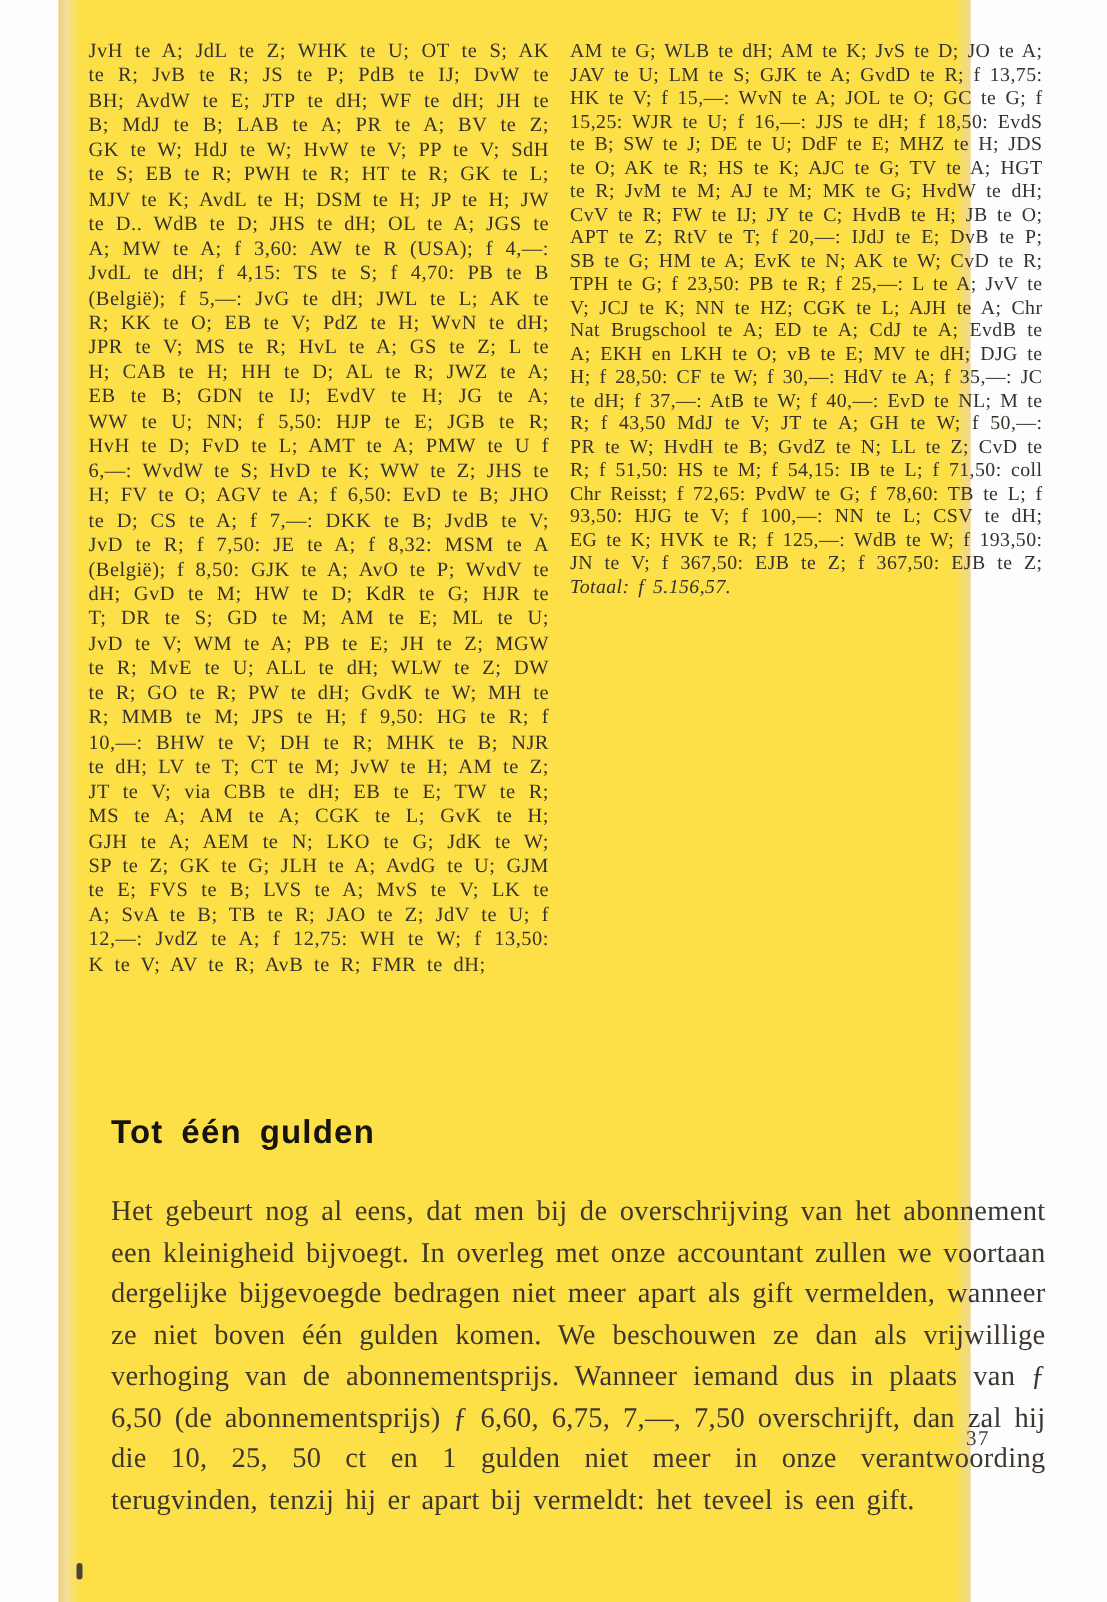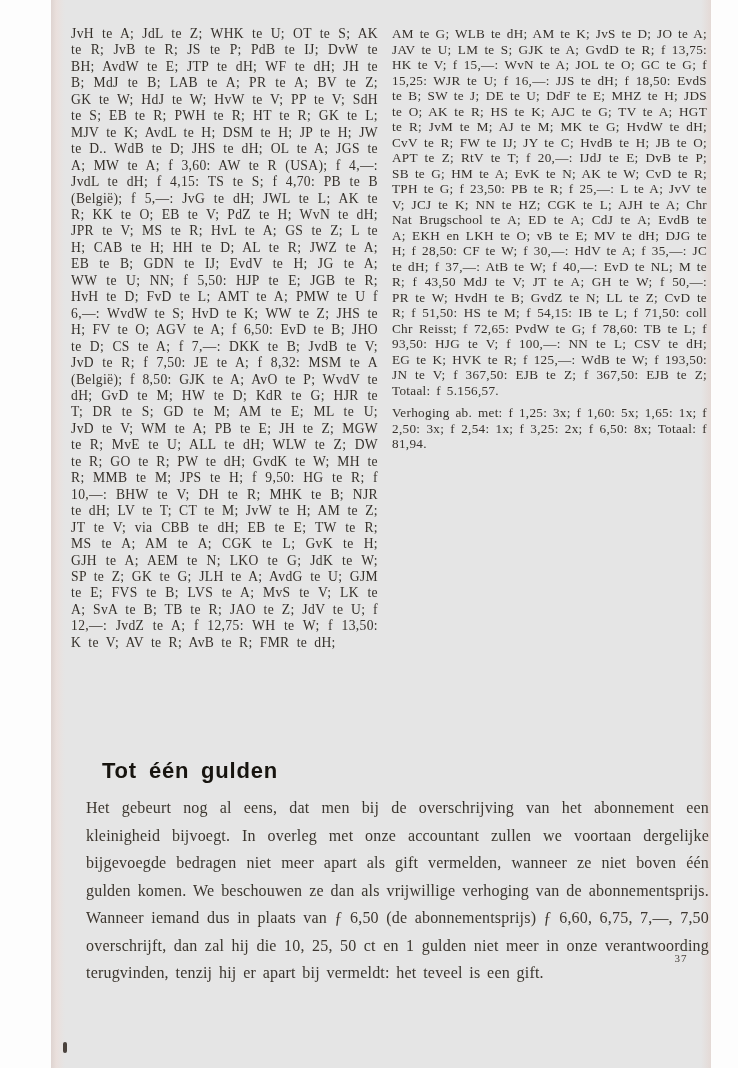--- a/index.html
+++ b/index.html
@@ -2,22 +2,22 @@
 <html><head>
 <meta charset="utf-8">
 <style>
   html,body{margin:0;padding:0;}
   body{
     width:738px;height:1068px;position:relative;overflow:hidden;
     background:#fdfdfd;
     font-family:"Liberation Serif", serif;
   }
   .scan-page{
-    position:absolute;left:51px;top:0;width:660px;height:1068px;
-    background:#e5e5e5;
+    position:absolute;left:39px;top:0;width:608px;height:1068px;
+    background:#fde047;
   }
   .edge-left{
     position:absolute;left:0;top:0;width:14px;height:100%;
     background:linear-gradient(to right, #d9c6c0, #eedcd6 40%, rgba(248,234,228,0) 100%);
     opacity:.55;
   }
   .edge-right{
     position:absolute;right:0;top:0;width:10px;height:100%;
     background:linear-gradient(to left, #e3d2cc, rgba(248,234,228,0));
     opacity:.6;
@@ -36,53 +36,52 @@
     width:307px;margin-right:14px;
     font-size:13.6px;line-height:16.45px;
     word-spacing:3.4px;letter-spacing:0.35px;
   }
   .col-right{
     width:315px;
     font-size:13.2px;line-height:15.5px;
     word-spacing:2.2px;letter-spacing:0.3px;
   }
   .col-right p.spaced{margin-top:7px;}
-  .it{}
+  .it{font-style:italic;}
   .article-title{
-    position:absolute;left:35px;top:742px;margin:16px;
+    position:absolute;left:35px;top:742px;margin:0;
     font-family:"Liberation Sans", sans-serif;
     font-weight:700;font-size:22px;letter-spacing:0.8px;word-spacing:5px;
     color:#17140f;
   }
   .article-body{
     position:absolute;left:35px;top:794px;width:623px;margin:0;
-    font-size:16px;line-height:27.5px;
+    font-size:19px;line-height:27.5px;
     text-align:justify;word-spacing:2.5px;letter-spacing:0.2px;
     color:#3c362e;
   }
   .page-number{
     position:absolute;left:605px;top:952px;width:50px;
-    text-align:center;font-size:11px;color:#46403a;letter-spacing:1px;
+    text-align:left;font-size:14px;color:#46403a;letter-spacing:1px;
   }
 </style>
 </head>
 <body>
 
 <div class="scan-page">
   <div class="edge-left"></div>
   <div class="edge-right"></div>
   <div class="ink-speck"></div>
 
   <div class="columns">
     <div class="col-left" id="col-left">
         <p><span>JvH te A; JdL te Z; WHK te U; OT te S; AK te R; JvB te R; JS te P; PdB te IJ; DvW te BH; AvdW te E; JTP te dH; WF te dH; JH te B; MdJ te B; LAB te A; PR te A; BV te Z; GK te W; HdJ te W; HvW te V; PP te V; SdH te S; EB te R; PWH te R; HT te R; GK te L; MJV te K; AvdL te H; DSM te H; JP te H; JW te D.. WdB te D; JHS te dH; OL te A; JGS te A; MW te A; f 3,60: AW te R (USA); f 4,—: JvdL te dH; f 4,15: TS te S; f 4,70: PB te B (België); f 5,—: JvG te dH; JWL te L; AK te R; KK te O; EB te V; PdZ te H; WvN te dH; JPR te V; MS te R; HvL te A; GS te Z; L te H; CAB te H; HH te D; AL te R; JWZ te A; EB te B; GDN te IJ; EvdV te H; JG te A; WW te U; NN; f 5,50: HJP te E; JGB te R; HvH te D; FvD te L; AMT te A; PMW te U f 6,—: WvdW te S; HvD te K; WW te Z; JHS te H; FV te O; AGV te A; f 6,50: EvD te B; JHO te D; CS te A; f 7,—: DKK te B; JvdB te V; JvD te R; f 7,50: JE te A; f 8,32: MSM te A (België); f 8,50: GJK te A; AvO te P; WvdV te dH; GvD te M; HW te D; KdR te G; HJR te T; DR te S; GD te M; AM te E; ML te U; JvD te V; WM te A; PB te E; JH te Z; MGW te R; MvE te U; ALL te dH; WLW te Z; DW te R; GO te R; PW te dH; GvdK te W; MH te R; MMB te M; JPS te H; f 9,50: HG te R; f 10,—: BHW te V; DH te R; MHK te B; NJR te dH; LV te T; CT te M; JvW te H; AM te Z; JT te V; via CBB te dH; EB te E; TW te R; MS te A; AM te A; CGK te L; GvK te H; GJH te A; AEM te N; LKO te G; JdK te W; SP te Z; GK te G; JLH te A; AvdG te U; GJM te E; FVS te B; LVS te A; MvS te V; LK te A; SvA te B; TB te R; JAO te Z; JdV te U; f 12,—: JvdZ te A; f 12,75: WH te W; f 13,50: K te V; AV te R; AvB te R; FMR te dH;</span></p>
       </div>
     <div class="col-right" id="col-right">
         <p><span>AM te G; WLB te dH; AM te K; JvS te D; JO te A; JAV te U; LM te S; GJK te A; GvdD te R; f 13,75: HK te V; f 15,—: WvN te A; JOL te O; GC te G; f 15,25: WJR te U; f 16,—: JJS te dH; f 18,50: EvdS te B; SW te J; DE te U; DdF te E; MHZ te H; JDS te O; AK te R; HS te K; AJC te G; TV te A; HGT te R; JvM te M; AJ te M; MK te G; HvdW te dH; CvV te R; FW te IJ; JY te C; HvdB te H; JB te O; APT te Z; RtV te T; f 20,—: IJdJ te E; DvB te P; SB te G; HM te A; EvK te N; AK te W; CvD te R; TPH te G; f 23,50: PB te R; f 25,—: L te A; JvV te V; JCJ te K; NN te HZ; CGK te L; AJH te A; Chr Nat Brugschool te A; ED te A; CdJ te A; EvdB te A; EKH en LKH te O; vB te E; MV te dH; DJG te H; f 28,50: CF te W; f 30,—: HdV te A; f 35,—: JC te dH; f 37,—: AtB te W; f 40,—: EvD te NL; M te R; f 43,50 MdJ te V; JT te A; GH te W; f 50,—: PR te W; HvdH te B; GvdZ te N; LL te Z; CvD te R; f 51,50: HS te M; f 54,15: IB te L; f 71,50: coll Chr Reisst; f 72,65: PvdW te G; f 78,60: TB te L; f 93,50: HJG te V; f 100,—: NN te L; CSV te dH; EG te K; HVK te R; f 125,—: WdB te W; f 193,50: JN te V; f 367,50: EJB te Z; f 367,50: EJB te Z; </span><span class="it">Totaal: f 5.156,57.</span></p>
-        <p class="spaced"><span class="it">Verhoging ab. met: </span><span>f 1,25: 3x; f 1,60: 5x; 1,65: 1x; f 2,50: 3x; f 2,54: 1x; f 3,25: 2x; f 6,50: 8x; </span><span class="it">Totaal: f 81,94.</span></p>
       </div>
   </div>
 
   <h1 class="article-title">Tot één gulden</h1>
 
   <p class="article-body">Het gebeurt nog al eens, dat men bij de overschrijving van het abonnement een kleinigheid bijvoegt. In overleg met onze accountant zullen we voortaan dergelijke bijgevoegde bedragen niet meer apart als gift vermelden, wanneer ze niet boven één gulden komen. We beschouwen ze dan als vrijwillige verhoging van de abonnementsprijs. Wanneer iemand dus in plaats van ƒ 6,50 (de abonnementsprijs) ƒ 6,60, 6,75, 7,—, 7,50 overschrijft, dan zal hij die 10, 25, 50 ct en 1 gulden niet meer in onze verantwoording terugvinden, tenzij hij er apart bij vermeldt: het teveel is een gift.</p>
 
   <div class="page-number">37</div>
 </div>
 

